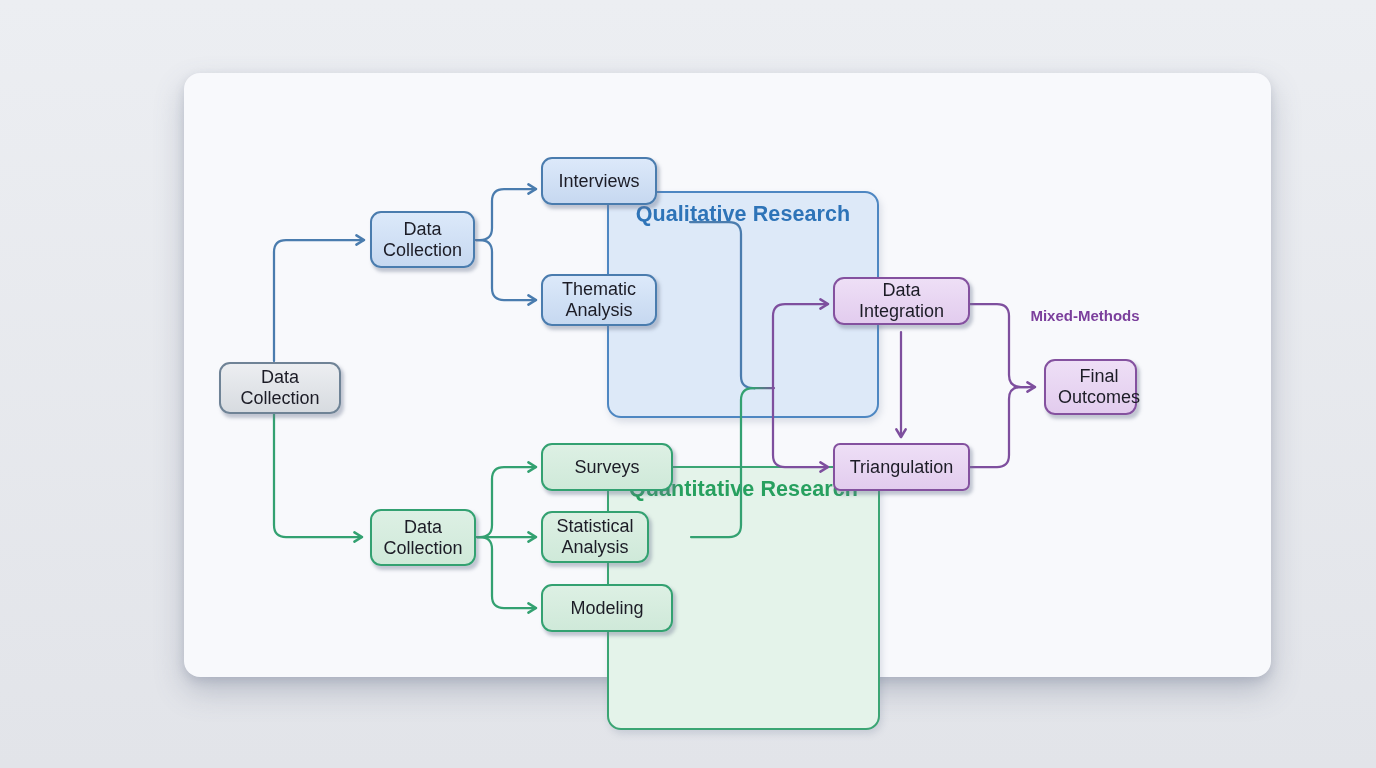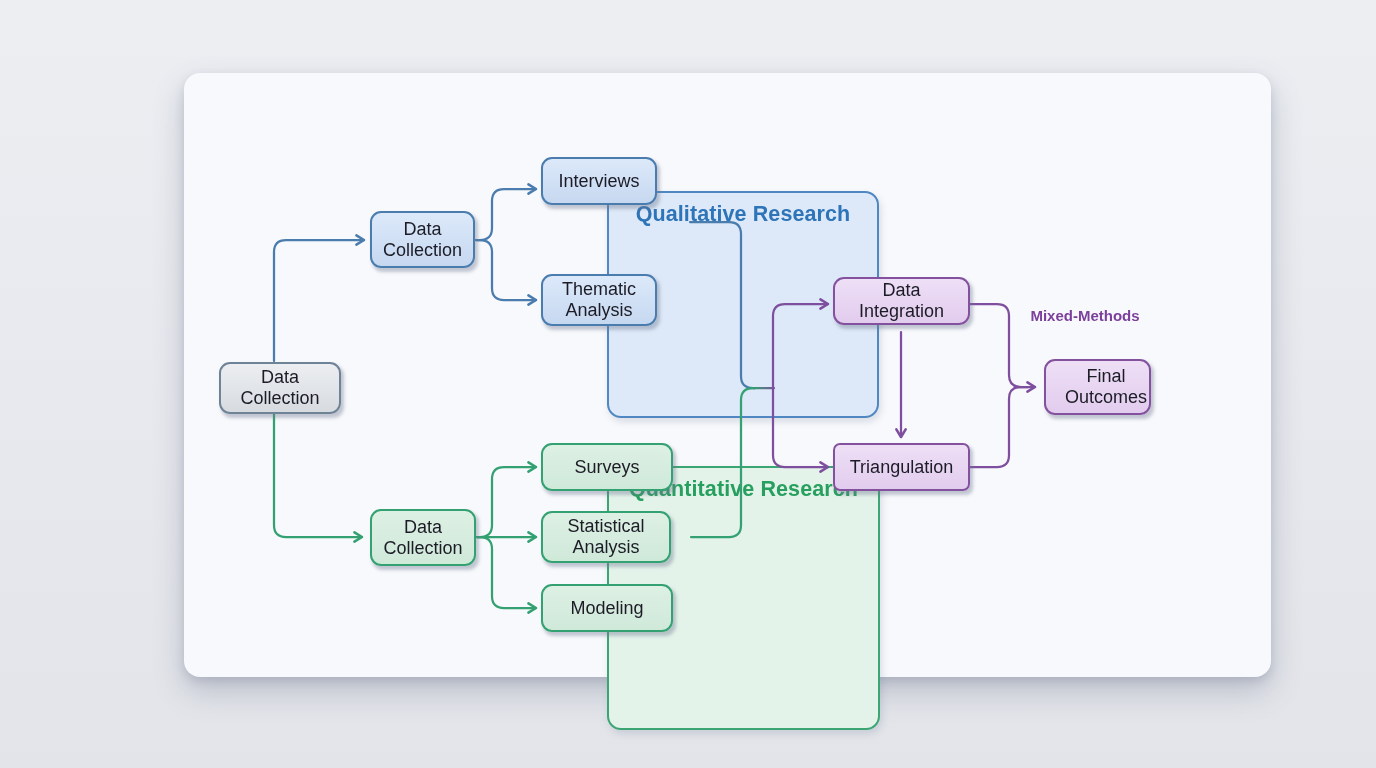--- a/index.html
+++ b/index.html
@@ -135,29 +135,29 @@
   <div class="node n-blue" style="left:541px;top:274px;width:116px;height:52px;text-align:center;">
     <span>Thematic Analysis</span>
   </div>
 
   <div class="node n-green" style="left:370px;top:509px;width:106px;height:57px;">
     <span>Data Collection</span>
   </div>
   <div class="node n-green" style="left:541px;top:443px;width:132px;height:48px;">
     <span>Surveys</span>
   </div>
-  <div class="node n-green" style="left:541px;top:511px;width:130px;height:52px;">
+  <div class="node n-green" style="left:541px;top:511px;width:108px;height:52px;">
     <span>Statistical Analysis</span>
   </div>
   <div class="node n-green" style="left:541px;top:584px;width:132px;height:48px;">
     <span>Modeling</span>
   </div>
 
   <div class="node n-purple" style="left:833px;top:277px;width:137px;height:48px;">
     <span>Data Integration</span>
   </div>
   <div class="node n-purple" style="left:833px;top:443px;width:137px;height:48px;border-radius:7px;">
     <span>Triangulation</span>
   </div>
-  <div class="node n-purple" style="left:1044px;top:359px;width:107px;height:56px;padding-left:21px;">
+  <div class="node n-purple" style="left:1044px;top:359px;width:93px;height:56px;padding-left:21px;">
     <span>Final Outcomes</span>
   </div>
 </div>
 
 </body></html>

